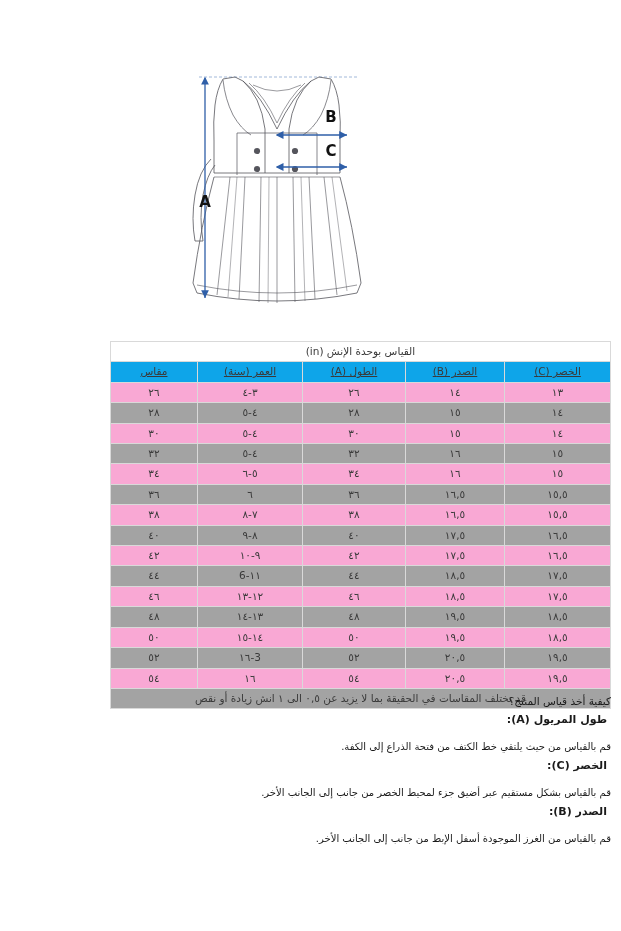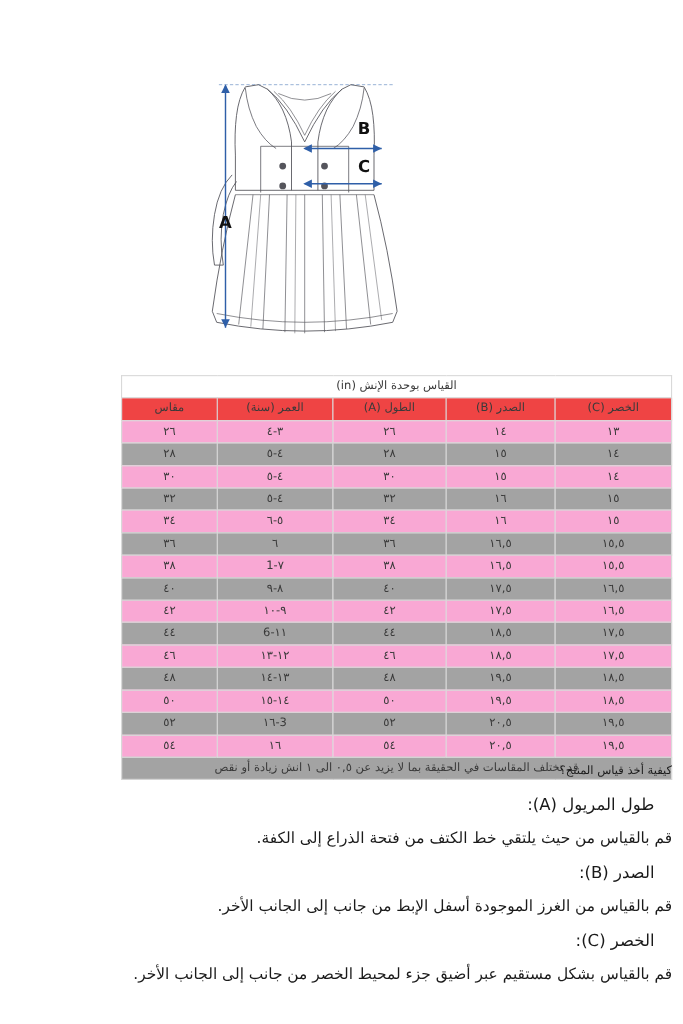--- a/index.html
+++ b/index.html
@@ -43,21 +43,22 @@
     font-size:11px;
     font-weight:bold;
     color:#1a1a1a;
     background:#ffffff;
   }
   .head-row th{
     height:22px;line-height:22px;
     font-size:11px;
     font-weight:bold;
     color:#c06a3a;
-    background:#ef4444;
+    background:#0ea5e9;
+    text-decoration:underline;
   }
   tr.alt td{background:#f9a8d4;}
   tr.plain td{background:#a3a3a3;}
   td.num{
     font-size:11px;
     color:#4a4a4a;
     letter-spacing:0.4px;
   }
   .note-row td{
     height:22px;line-height:22px;
@@ -72,27 +73,27 @@
     position:absolute;left:110px;top:694px;width:501px;
     direction:rtl;text-align:right;
     color:#1a1a1a;
   }
   .ins-q{
     font-size:10.5px;
     margin:0 0 2px 0;
     line-height:14px;
   }
   .ins-h{
-    font-size:15px;
-    font-weight:normal;
-    margin:16px;
+    font-size:11px;
+    font-weight:bold;
+    margin:4px;
     line-height:15px;
   }
   .ins-b{
-    font-size:14px;
+    font-size:10px;
     margin:12px 0 1px 0;
     line-height:15px;
   }
 </style>
 </head>
 <body>
 
 <div class="page">
 
   <div class="diagram">
@@ -233,21 +234,21 @@
             <td class="num">١٥,٥</td>
             <td class="num">١٦,٥</td>
             <td class="num">٣٦</td>
             <td class="num">٦</td>
             <td class="num">٣٦</td>
           </tr>
           <tr class="alt">
             <td class="num">١٥,٥</td>
             <td class="num">١٦,٥</td>
             <td class="num">٣٨</td>
-            <td class="num">٧-1</td>
+            <td class="num">٧-٨</td>
             <td class="num">٣٨</td>
           </tr>
           <tr class="plain">
             <td class="num">١٦,٥</td>
             <td class="num">١٧,٥</td>
             <td class="num">٤٠</td>
             <td class="num">٨-٩</td>
             <td class="num">٤٠</td>
           </tr>
           <tr class="alt">
@@ -308,22 +309,22 @@
     </table>
   </div>
 
   <div class="instructions">
     <p class="ins-q">كيفية أخذ قياس المنتج؟</p>
     <div>
       <p class="ins-h">طول المريول (A):</p>
       <p class="ins-b">قم بالقياس من حيث يلتقي خط الكتف من فتحة الذراع إلى الكفة.</p>
     </div>
     <div>
+      <p class="ins-h">الخصر (C):</p>
+      <p class="ins-b">قم بالقياس بشكل مستقيم عبر أضيق جزء لمحيط الخصر من جانب إلى الجانب الأخر.</p>
+    </div>
+    <div>
       <p class="ins-h">الصدر  (B):</p>
       <p class="ins-b">قم بالقياس من الغرز  الموجودة أسفل الإبط من جانب إلى الجانب الأخر.</p>
     </div>
-    <div>
-      <p class="ins-h">الخصر (C):</p>
-      <p class="ins-b">قم بالقياس بشكل مستقيم عبر أضيق جزء لمحيط الخصر من جانب إلى الجانب الأخر.</p>
-    </div>
   </div>
 
 </div>
 
 </body></html>

